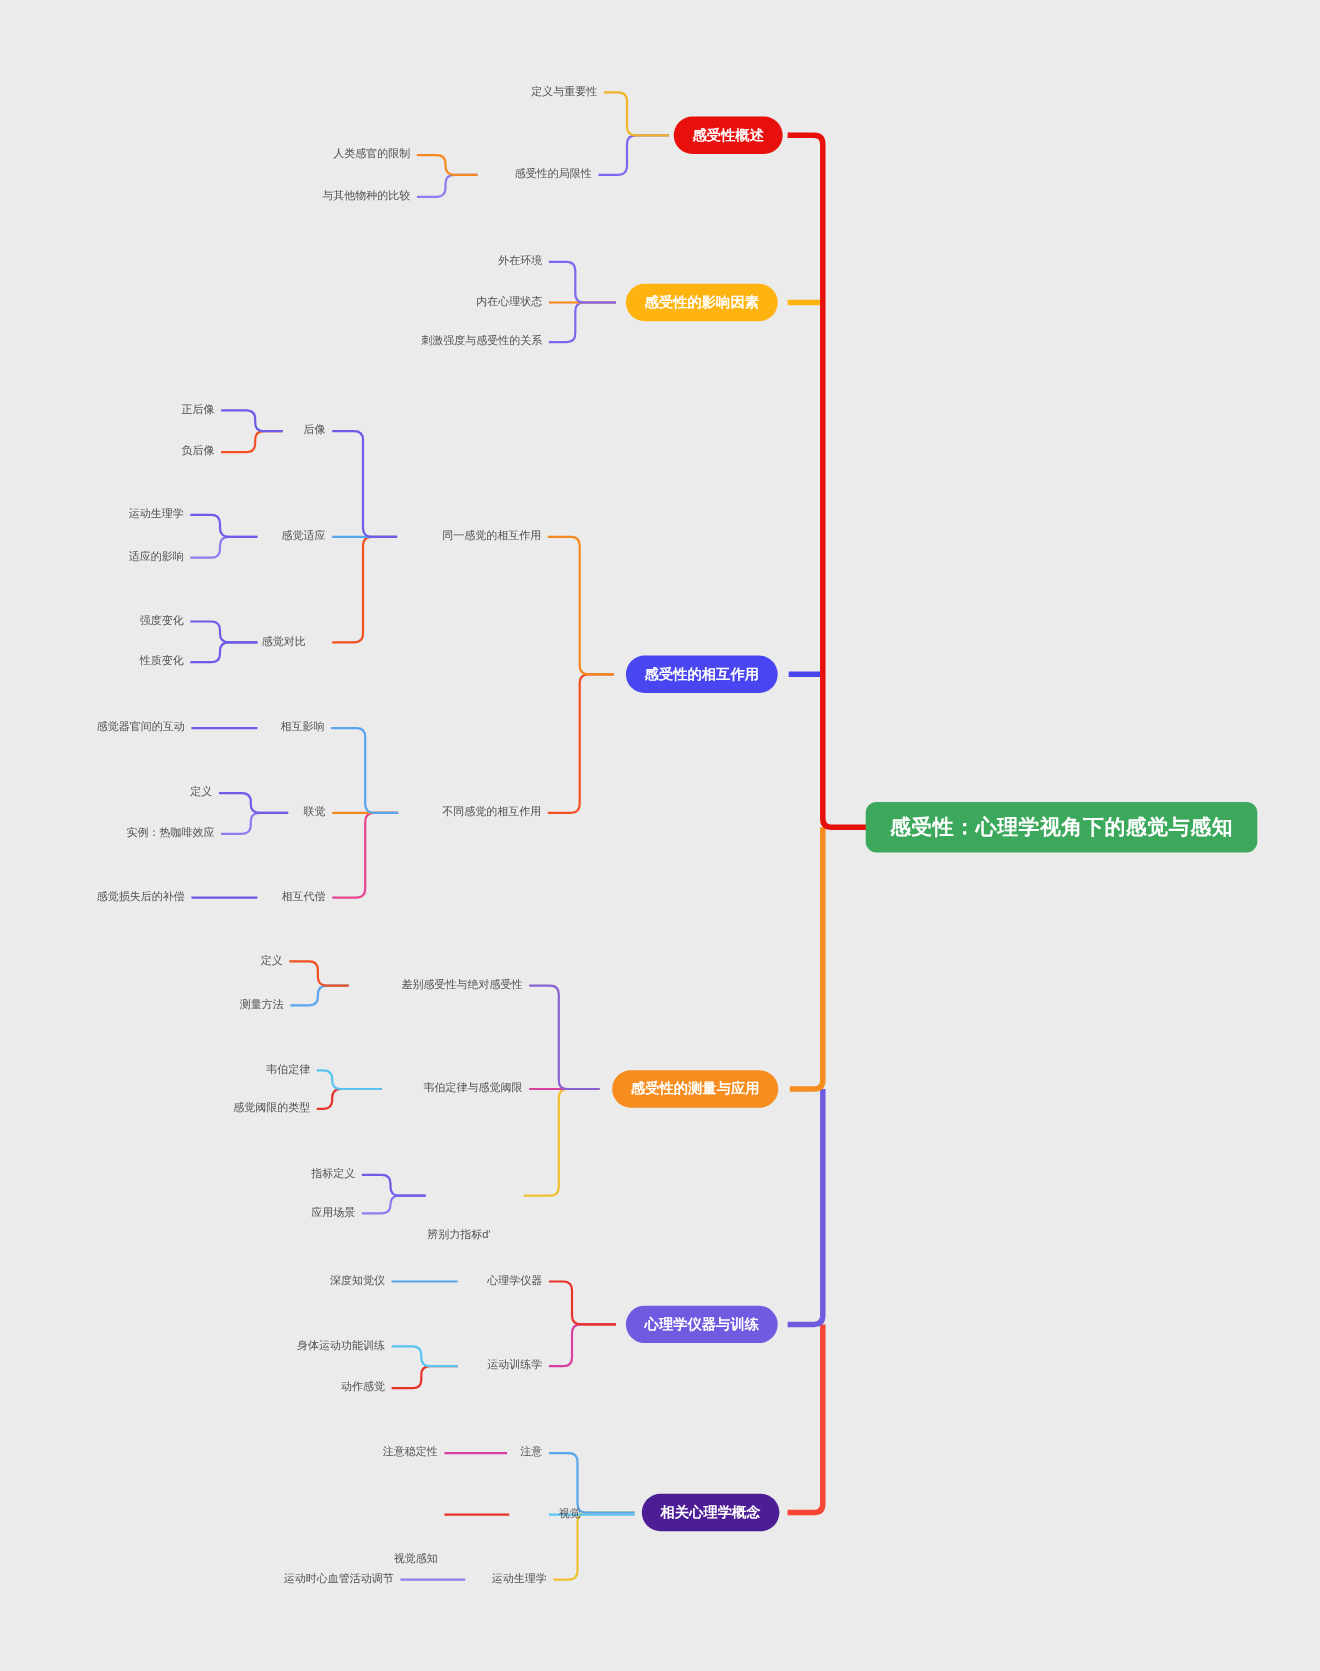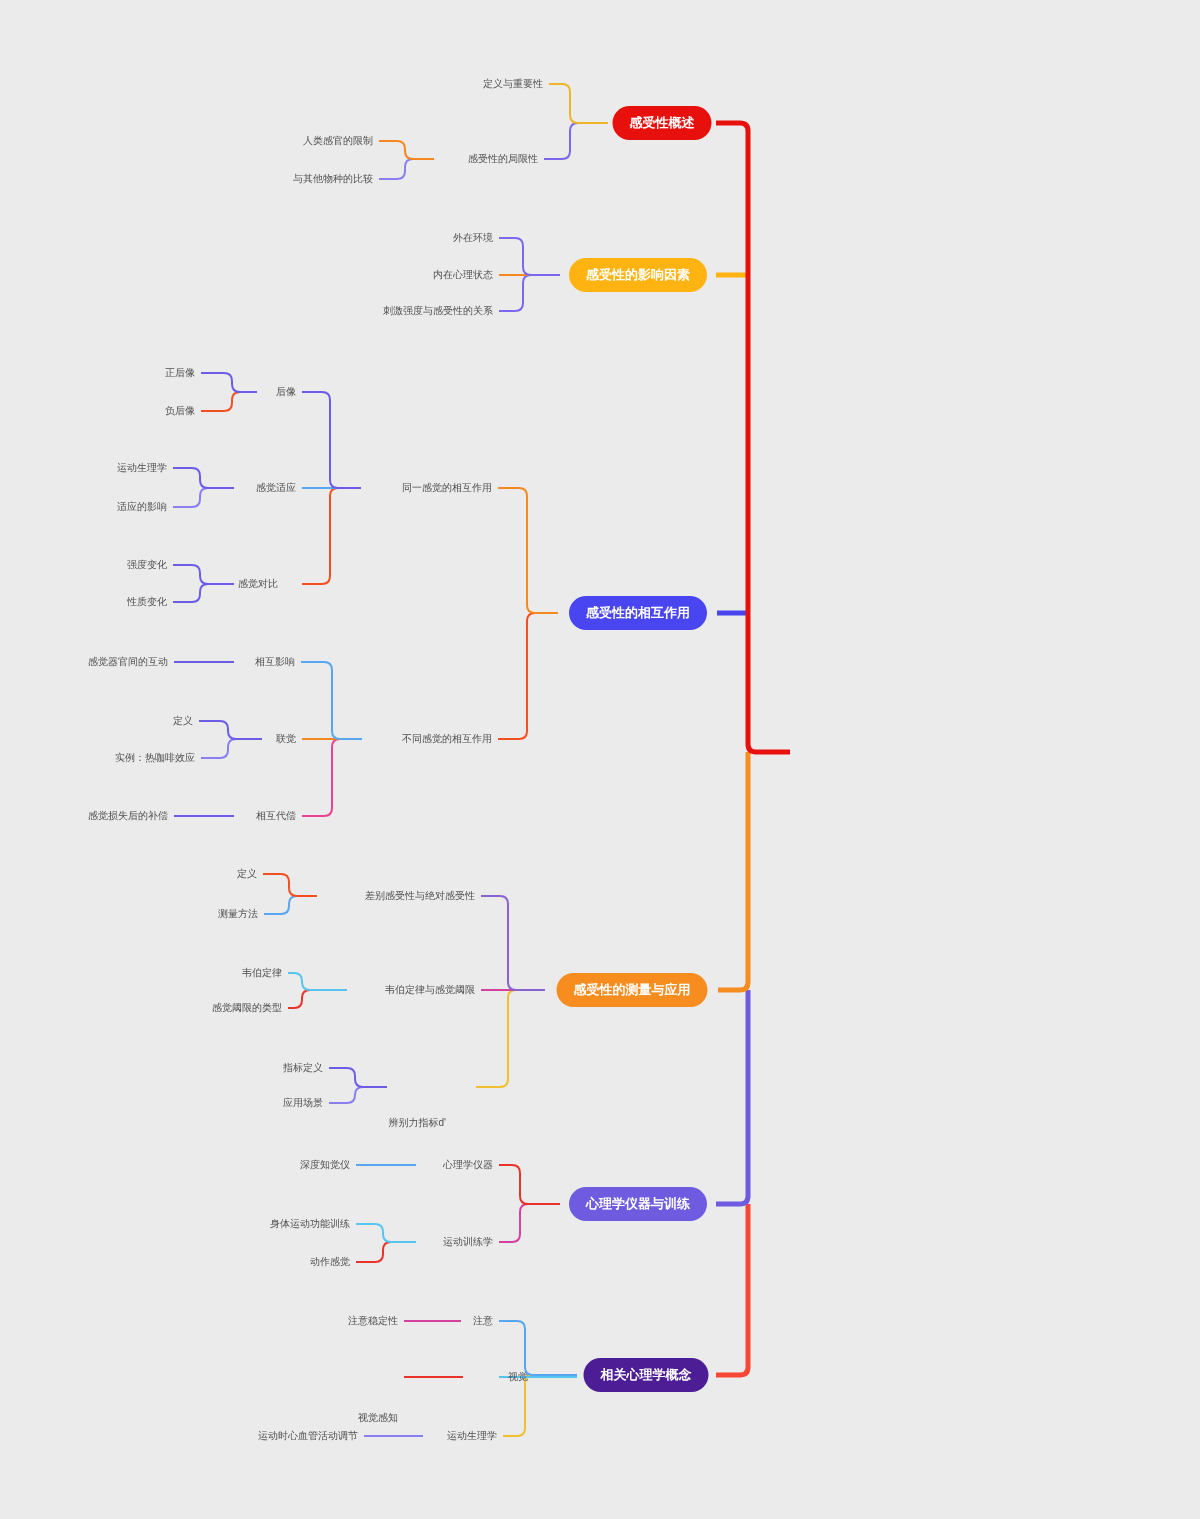--- a/index.html
+++ b/index.html
@@ -123,13 +123,14 @@
     <div class="topic" style="right: 707px; top: 1232px;">运动训练学</div>
     <div class="topic" style="right: 850px; top: 1214px;">身体运动功能训练</div>
     <div class="topic" style="right: 850px; top: 1252px;">动作感觉</div>
     <div class="branch" style="left: 646px; top: 1375px; background: #4c1d95;">相关心理学概念</div>
     <div class="topic" style="right: 707px; top: 1311px;">注意</div>
     <div class="topic" style="right: 802px; top: 1311px;">注意稳定性</div>
     <div class="topic" style="right: 672px; top: 1367px;">视觉</div>
     <div class="topic" style="right: 802px; top: 1367px; margin-top: 41px;">视觉感知</div>
     <div class="topic" style="right: 703px; top: 1426px;">运动生理学</div>
     <div class="topic" style="right: 842px; top: 1426px;">运动时心血管活动调节</div>
+    <div class="root-node" style="left: 965px; top: 752px; background: rgb(60, 168, 92); color: rgb(255, 255, 255);">感受性：心理学视角下的感觉与感知</div>
   </div>
 
 </body></html>

